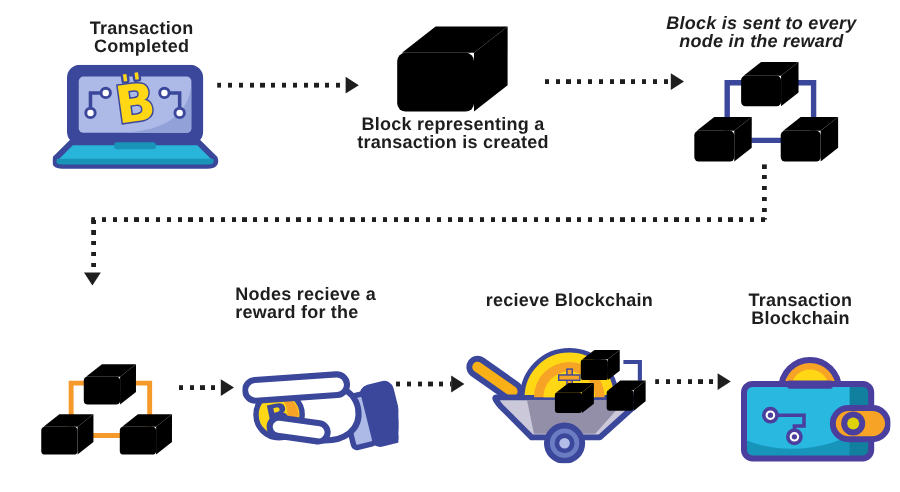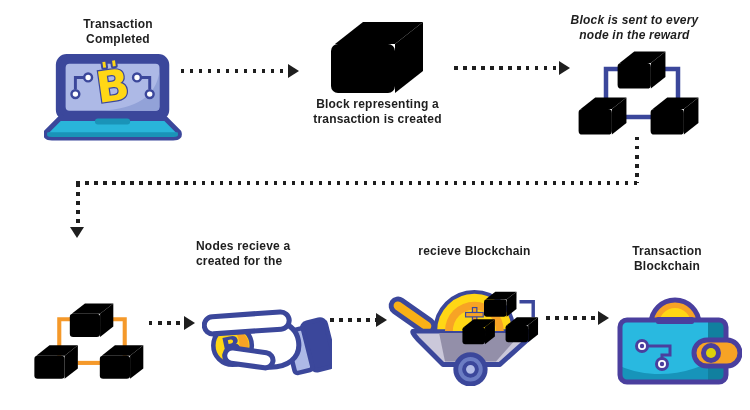--- a/index.html
+++ b/index.html
@@ -4,21 +4,21 @@
 <style>
   html,body{margin:0;padding:0;}
   body{background:#f4f4f4;font-family:"Liberation Sans",sans-serif;}
   .diagram{
     position:relative;width:750px;height:410px;background:var(--background,#ffffff);
     overflow:hidden;
   }
   
   .label{
     position:absolute;color:var(--text,#1e1e1e);
-    font-weight:bold;font-size:12px;line-height:14.5px;letter-spacing:.2px;
+    font-weight:bold;font-size:15px;line-height:14.5px;letter-spacing:.2px;
     text-align:center;
   }
   .label.left{text-align:left;}
   .pos-l1{left:38px;top:17px;width:160px;}
   .pos-l2{left:280px;top:97px;width:195px;}
   .pos-l3{left:532px;top:13px;width:205px;font-style:italic;}
   .pos-l4{left:10px;top:244px;width:172px;}
   .pos-l5{left:196px;top:239px;width:165px;}
   .pos-l6{left:382px;top:244px;width:185px;}
   .pos-l7{left:596px;top:244px;width:142px;}
@@ -197,21 +197,21 @@
       </g>
   </svg>
 
   <div class="h-arrow pos-a4">
     <div class="dot-h"></div>
     <div class="head-right"></div>
   </div>
 
   <div class="label left pos-l5">
     <div>Nodes recieve a</div>
-    <div>created for the</div>
+    <div>reward for the</div>
   </div>
   <svg class="icon pos-hand" viewBox="0 0 128 78">
     <g transform="rotate(-14 108 46)">
       <rect class="sleeve" x="103" y="22" width="24" height="48" rx="6"></rect>
       <rect class="cuff" x="86" y="26" width="18" height="42" rx="3"></rect>
     </g>
     <path class="hand-white" d="M44,24 C68,14 92,22 95,40 C98,57 84,68 62,66 C46,64.5 37,57 35,49 Z"></path>
     <circle class="coin-yellow" cx="30" cy="45" r="19"></circle>
     <path class="coin-crescent" d="M30,29 A16,16 0 1 1 30,61 A22,22 0 0 0 30,29 Z"></path>
     <text class="coin-b" x="29" y="54" font-size="25" transform="rotate(-12 29 45)">B</text>

